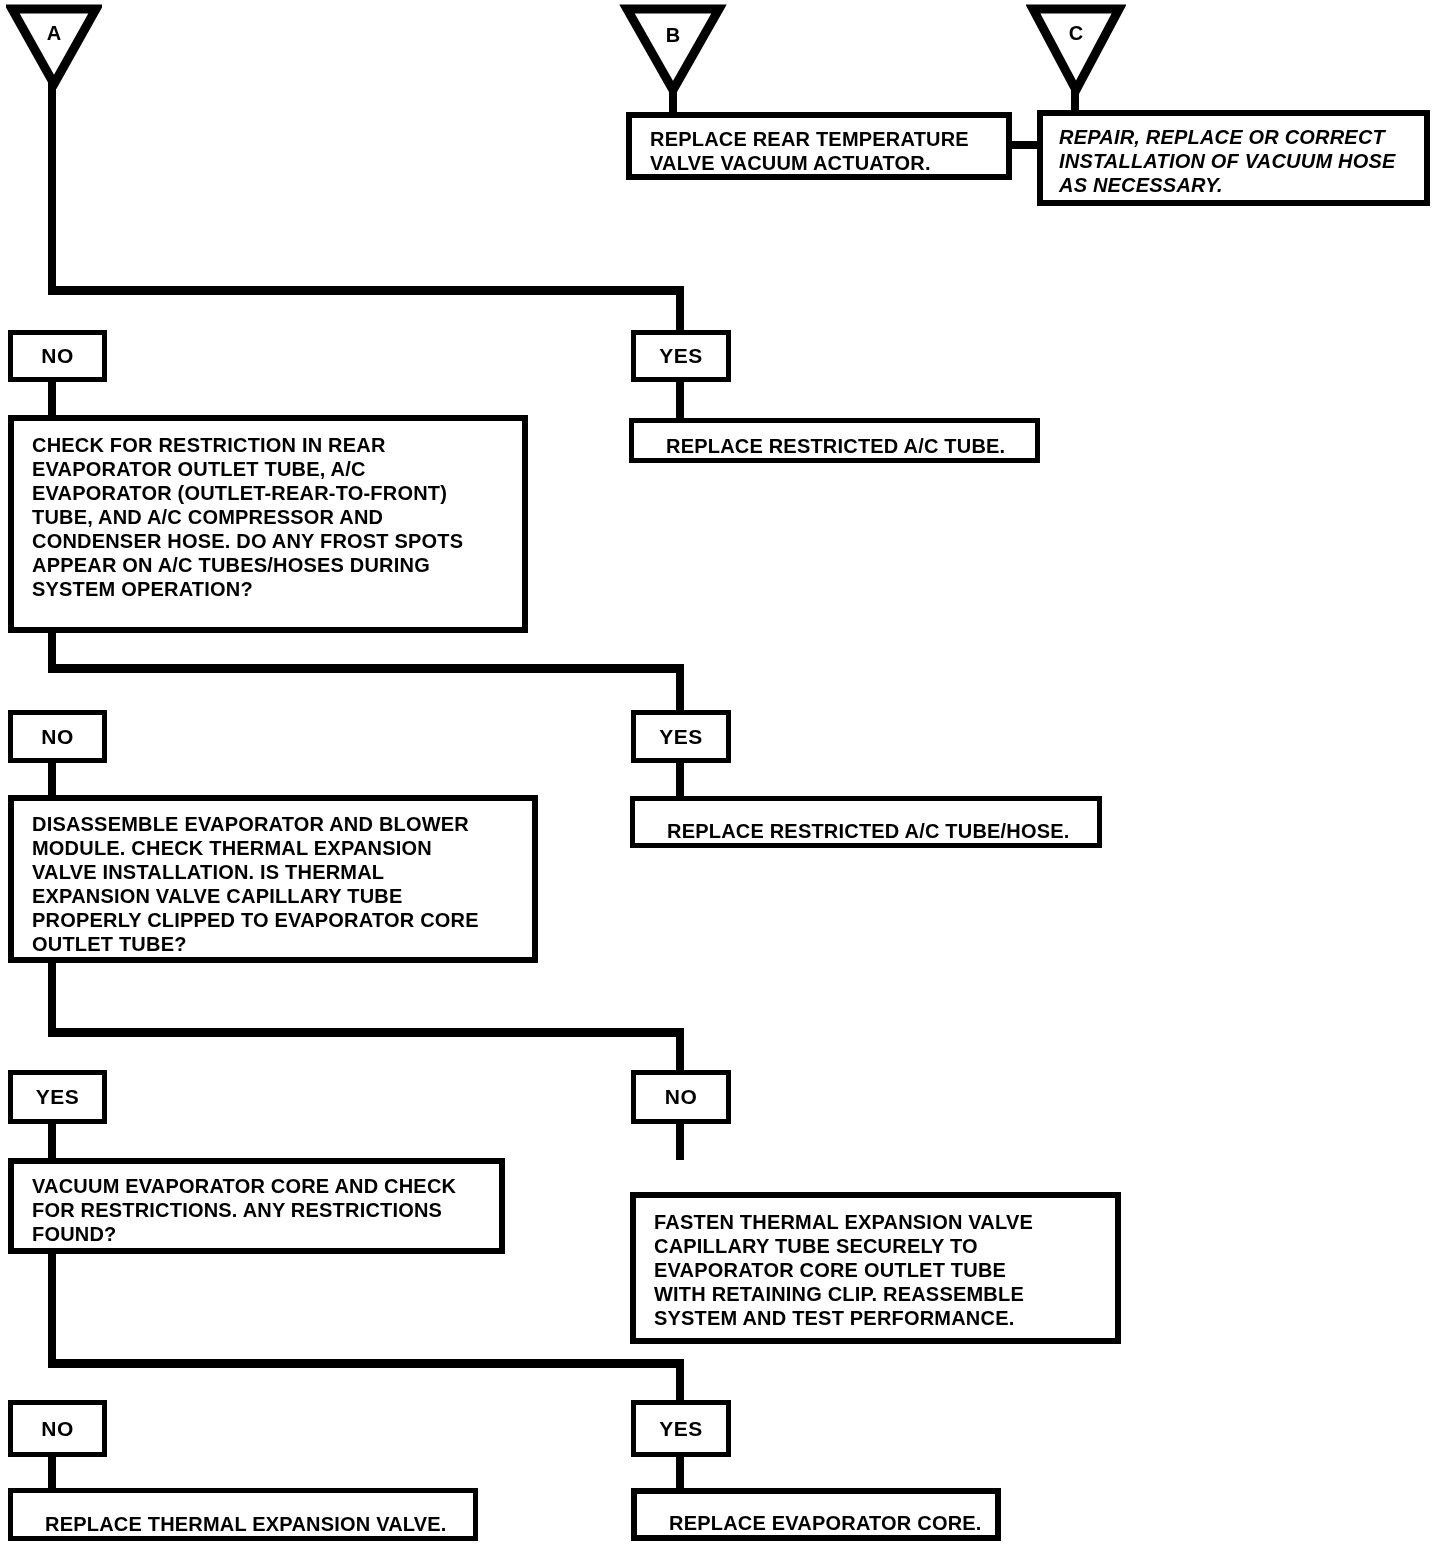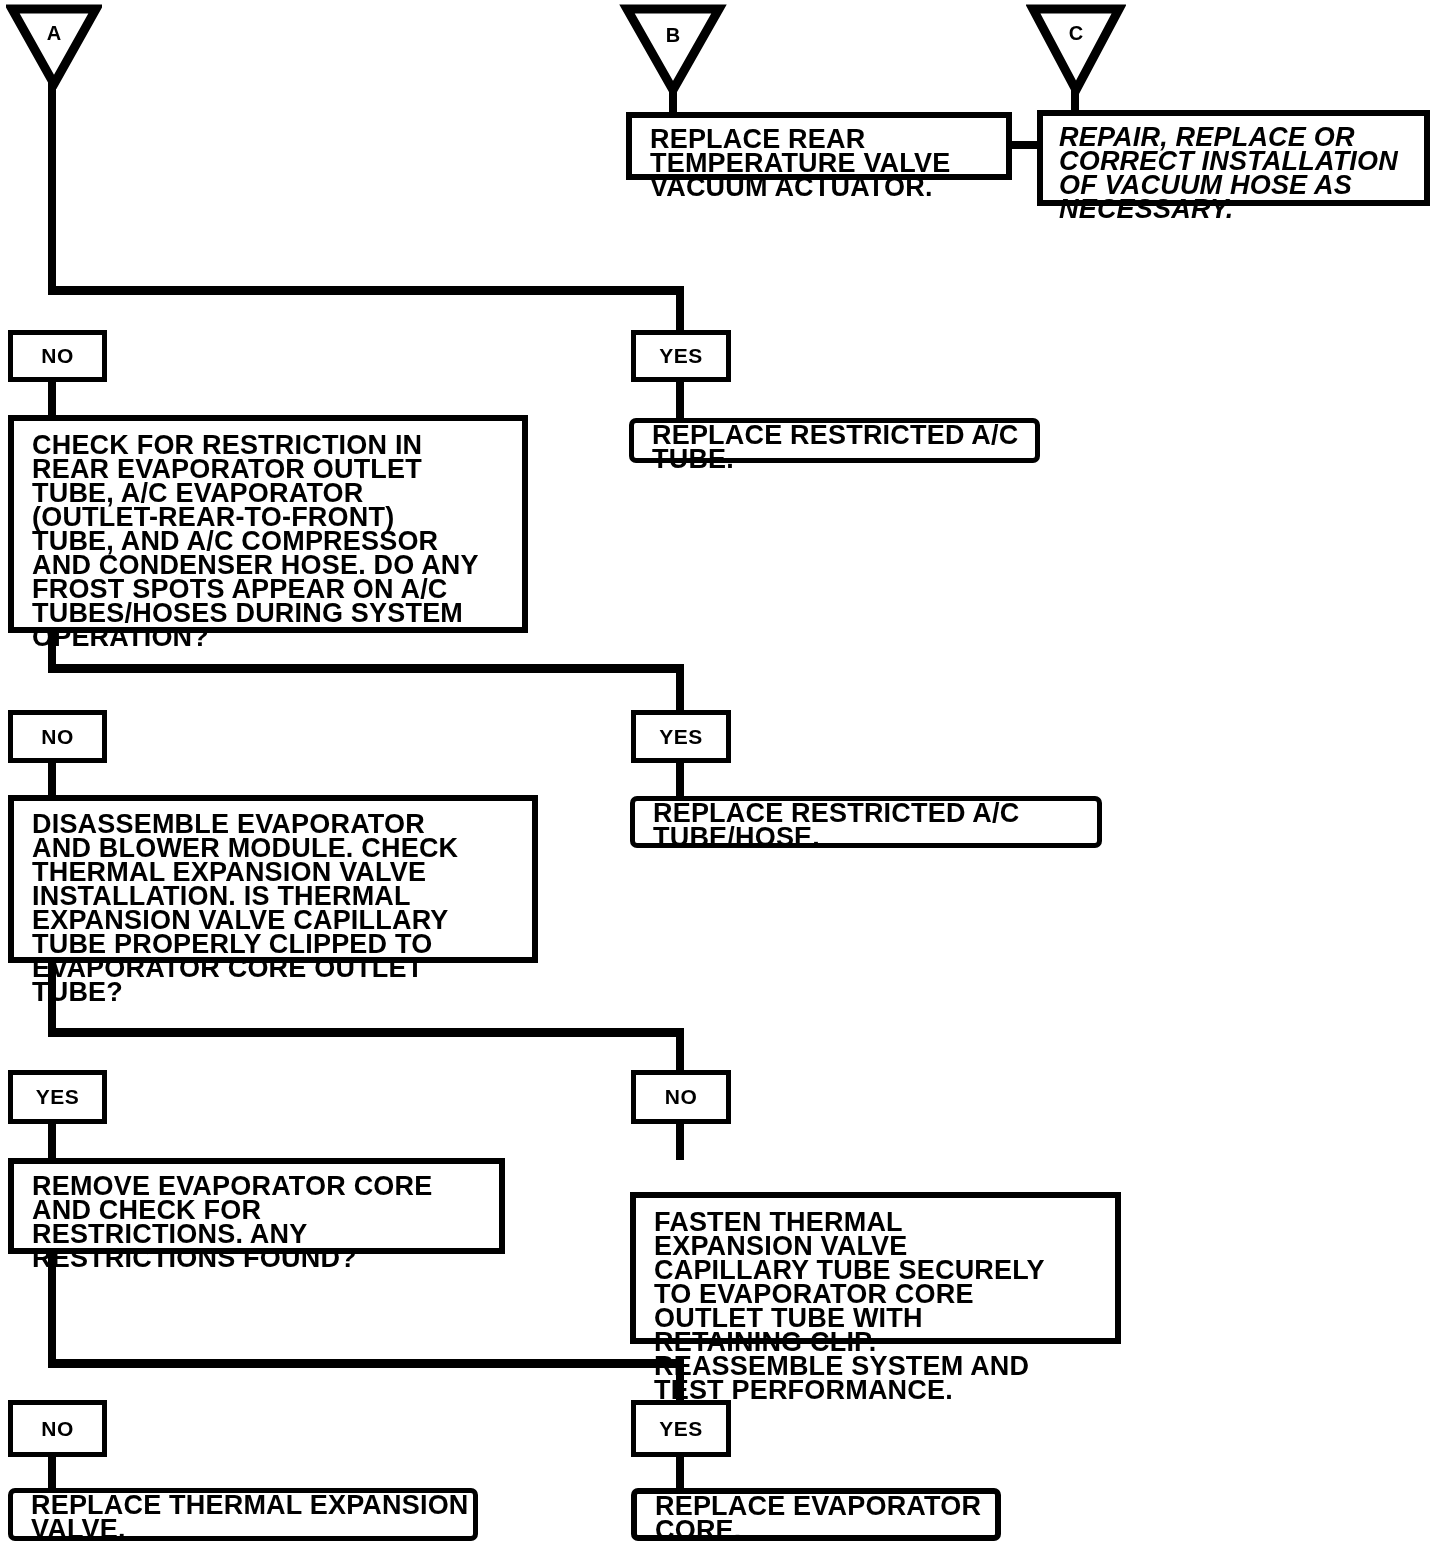--- a/index.html
+++ b/index.html
@@ -10,28 +10,28 @@
     background: #ffffff;
     font-family: "Liberation Sans", "DejaVu Sans", sans-serif;
     color: #000000;
   }
   .line { position: absolute; background: #000000; }
   .box {
     position: absolute;
     background: #ffffff;
     border: 6px solid #000000;
     font-weight: bold;
-    font-size: 27px;
+    font-size: 20px;
     line-height: 24px;
     letter-spacing: 0.2px;
     box-sizing: border-box;
   }
   .box.thin { border-width: 5px; }
   .wrapbox { padding: 9px 0 0 18px; }
-  .action1 { display: flex; align-items: flex-start; padding-left: 18px; border-radius: 7px; }
+  .action1 { display: flex; align-items: flex-end; padding-left: 32px; }
   .labelbox {
     position: absolute;
     background: #ffffff;
     border: 5px solid #000000;
     box-sizing: border-box;
     display: flex;
     align-items: center;
     justify-content: center;
     font-weight: bold;
     font-size: 21px;
@@ -130,21 +130,21 @@
     <span>YES</span>
   </div>
   <div class="labelbox" style="left:631px; top:1070px; width:100px; height:54px;">
     <span>NO</span>
   </div>
 
   <div class="line" style="left:48px; top:1122px; width:8px; height:38px;"></div>
   <div class="line" style="left:676px; top:1122px; width:8px; height:38px;"></div>
 
   <div class="box wrapbox" style="left:8px; top:1158px; width:497px; height:96px; padding-top:10px;">
-    <span class="inner" style="width:430px;">REMOVE EVAPORATOR CORE AND CHECK FOR RESTRICTIONS. ANY RESTRICTIONS FOUND?</span>
+    <span class="inner" style="width:430px;">VACUUM EVAPORATOR CORE AND CHECK FOR RESTRICTIONS. ANY RESTRICTIONS FOUND?</span>
   </div>
 
   <div class="box wrapbox" style="left:630px; top:1192px; width:491px; height:152px; padding-top:12px;">
     <span class="inner" style="width:396px;">FASTEN THERMAL EXPANSION VALVE CAPILLARY TUBE SECURELY TO EVAPORATOR CORE OUTLET TUBE WITH RETAINING CLIP. REASSEMBLE SYSTEM AND TEST PERFORMANCE.</span>
   </div>
 
   <div class="line" style="left:48px; top:1252px; width:8px; height:115px;"></div>
   <div class="line" style="left:48px; top:1359px; width:636px; height:9px;"></div>
   <div class="line" style="left:676px; top:1359px; width:8px; height:43px;"></div>
 

